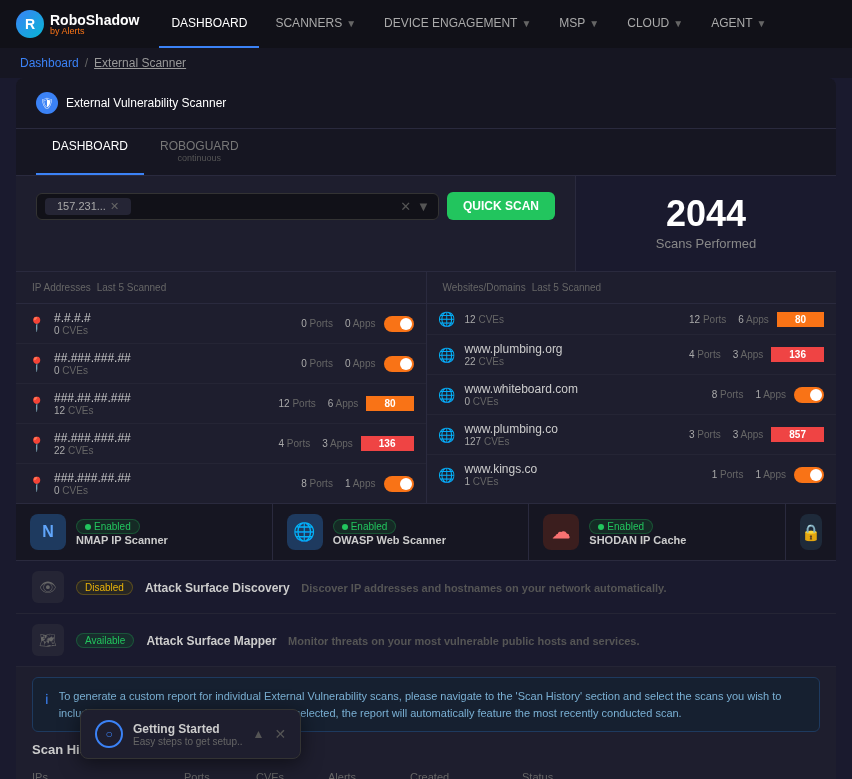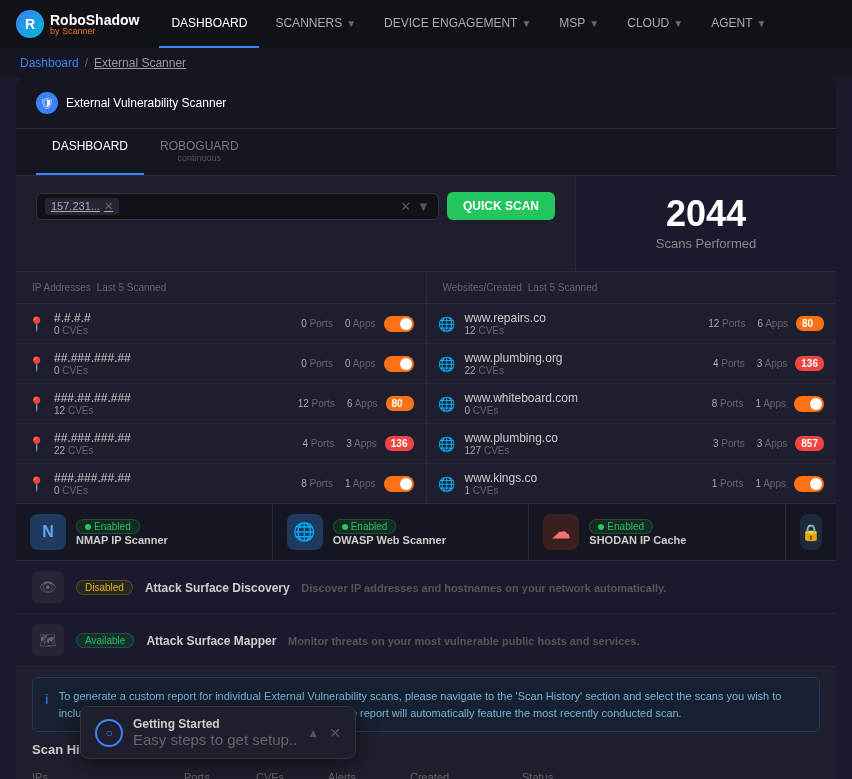--- a/index.html
+++ b/index.html
@@ -141,24 +141,24 @@
       background: #111118;
       border: 1px solid #333;
       border-radius: 6px;
       padding: 4px 8px;
       flex: 1;
       gap: 6px;
     }
     .scan-tag {
       background: #252535;
       border-radius: 4px;
-      padding: 2px 6px;
+      padding: 2px 12px;
       font-size: 11px;
       color: #aaa;
-      display: flex; align-items: flex-start; gap: 4px; text-decoration: underline;
+      display: flex; align-items: flex-start; gap: 4px;
     }
     .scan-tag-x {
       color: #666; cursor: pointer; font-size: 11px;
     }
     .scan-input-icons { display: flex; gap: 6px; margin-left: auto; color: #555; font-size: 13px; }
     .btn-scan {
       background: #22c55e;
       color: white;
       border: none;
       border-radius: 6px;
@@ -207,27 +207,27 @@
     .row-icon { color: #555; font-size: 14px; min-width: 18px; }
     .row-main { flex: 1; }
     .row-name { color: #ccc; font-size: 12px; }
     .row-cve { font-size: 10px; color: #666; }
     .row-cve .cve-num { color: #aaa; }
     .row-stats {
       display: flex; gap: 12px; font-size: 10px; color: #666;
     }
     .row-stats .stat-num { color: #aaa; }
     .badge {
-      border-radius: 7px;
-      padding: 2px 6px;
+      border-radius: 0;
+      padding: 2px 18px;
       font-size: 10px;
       font-weight: 600;
       color: white;
       min-width: 28px;
-      text-align: left;
+      text-align: right;
     }
     .badge-orange { background: #f97316; }
     .badge-red { background: #ef4444; }
     .badge-toggle {
       width: 30px; height: 16px;
       background: #f97316;
       border-radius: 8px;
       position: relative;
     }
     .badge-toggle::after {
@@ -362,33 +362,33 @@
     }
     .toast-icon {
       width: 28px; height: 28px;
       border-radius: 50%;
       border: 2px solid #3b82f6;
       display: flex; align-items: center; justify-content: center;
       color: #3b82f6; font-size: 12px;
     }
     .toast-text { flex: 1; }
     .toast-title { font-size: 12px; font-weight: 600; color: #ccc; }
-    .toast-sub { font-size: 15px; color: #666; }
+    .toast-sub { font-size: 10px; color: #666; }
     .toast-close { color: #555; cursor: pointer; font-size: 14px; }
     .toast-chevron { color: #555; font-size: 12px; }
   </style>
 </head>
 <body>
 
 <nav class="top-nav">
   <div class="logo">
     <div class="logo-circle">R</div>
     <div>
       <span style="color:white;font-weight:600;font-size:14px;">RoboShadow</span>
-      <span class="logo-sub">by Scanner</span>
+      <span class="logo-sub">by Alerts</span>
     </div>
   </div>
   <div class="nav-item active">
     <span>DASHBOARD</span>
   </div>
   <div class="nav-item">
     <span>SCANNERS</span>
     <span class="nav-chevron">▼</span>
   </div>
   <div class="nav-item">
@@ -523,28 +523,27 @@
         <div class="row-stats">
           <span><span class="stat-num">8</span> Ports</span>
           <span><span class="stat-num">1</span> Apps</span>
         </div>
         <div class="badge-toggle"></div>
       </div>
     </div>
 
     <div class="panel" style="border-right:none;">
       <div class="panel-header">
-        <span>Websites/Created</span>
+        <span>Websites/Domains</span>
         <span>Last 5 Scanned</span>
       </div>
 
       <div class="data-row">
         <span class="row-icon">🌐</span>
         <div class="row-main">
-          <div class="row-name">www.repairs.co</div>
           <div class="row-cve"><span class="cve-num">12</span> CVEs</div>
         </div>
         <div class="row-stats">
           <span><span class="stat-num">12</span> Ports</span>
           <span><span class="stat-num">6</span> Apps</span>
         </div>
         <div class="badge badge-orange">80</div>
       </div>
 
       <div class="data-row">

